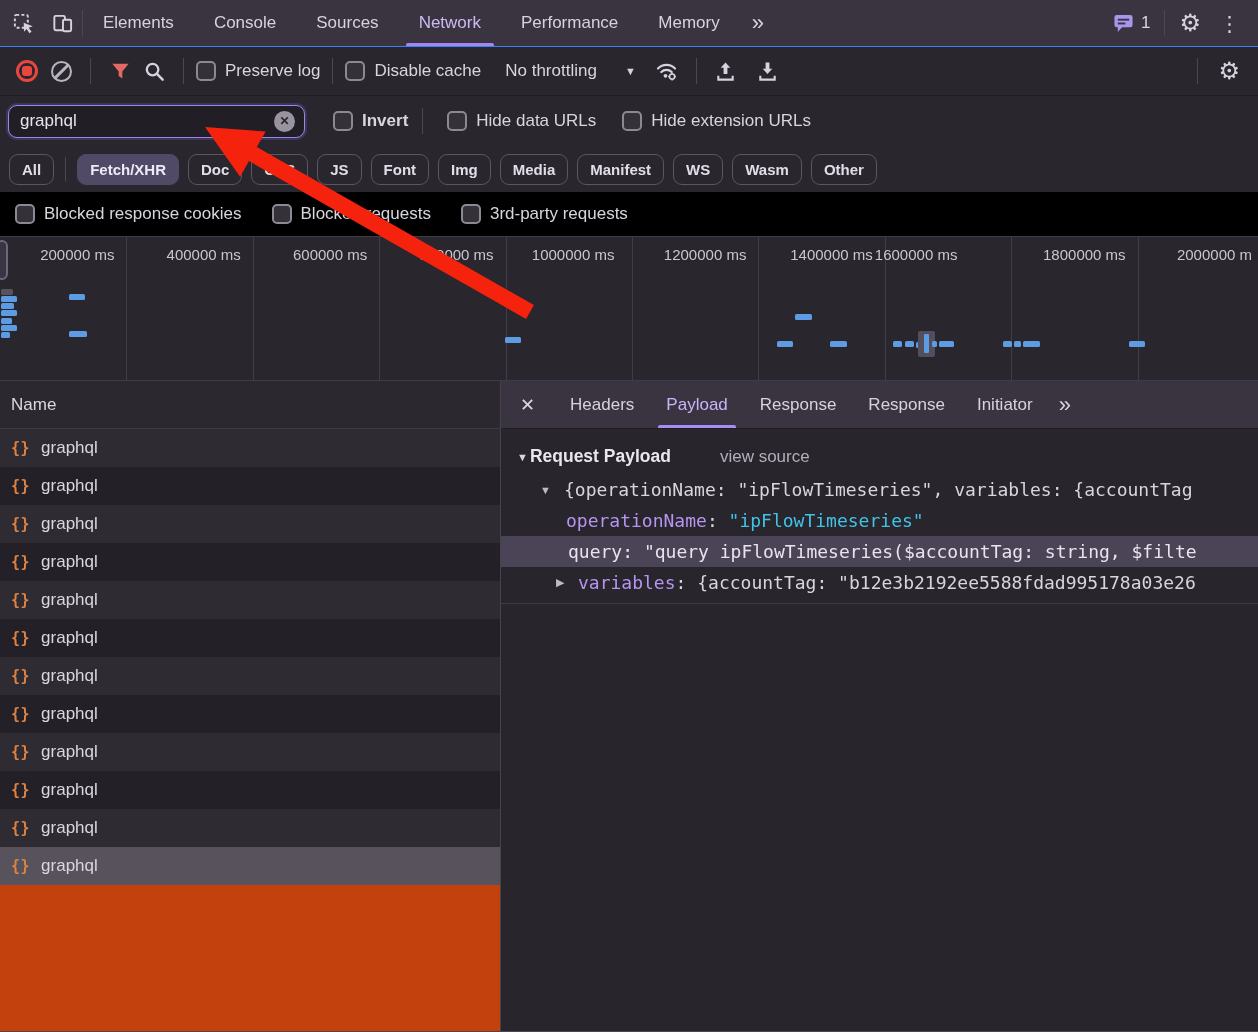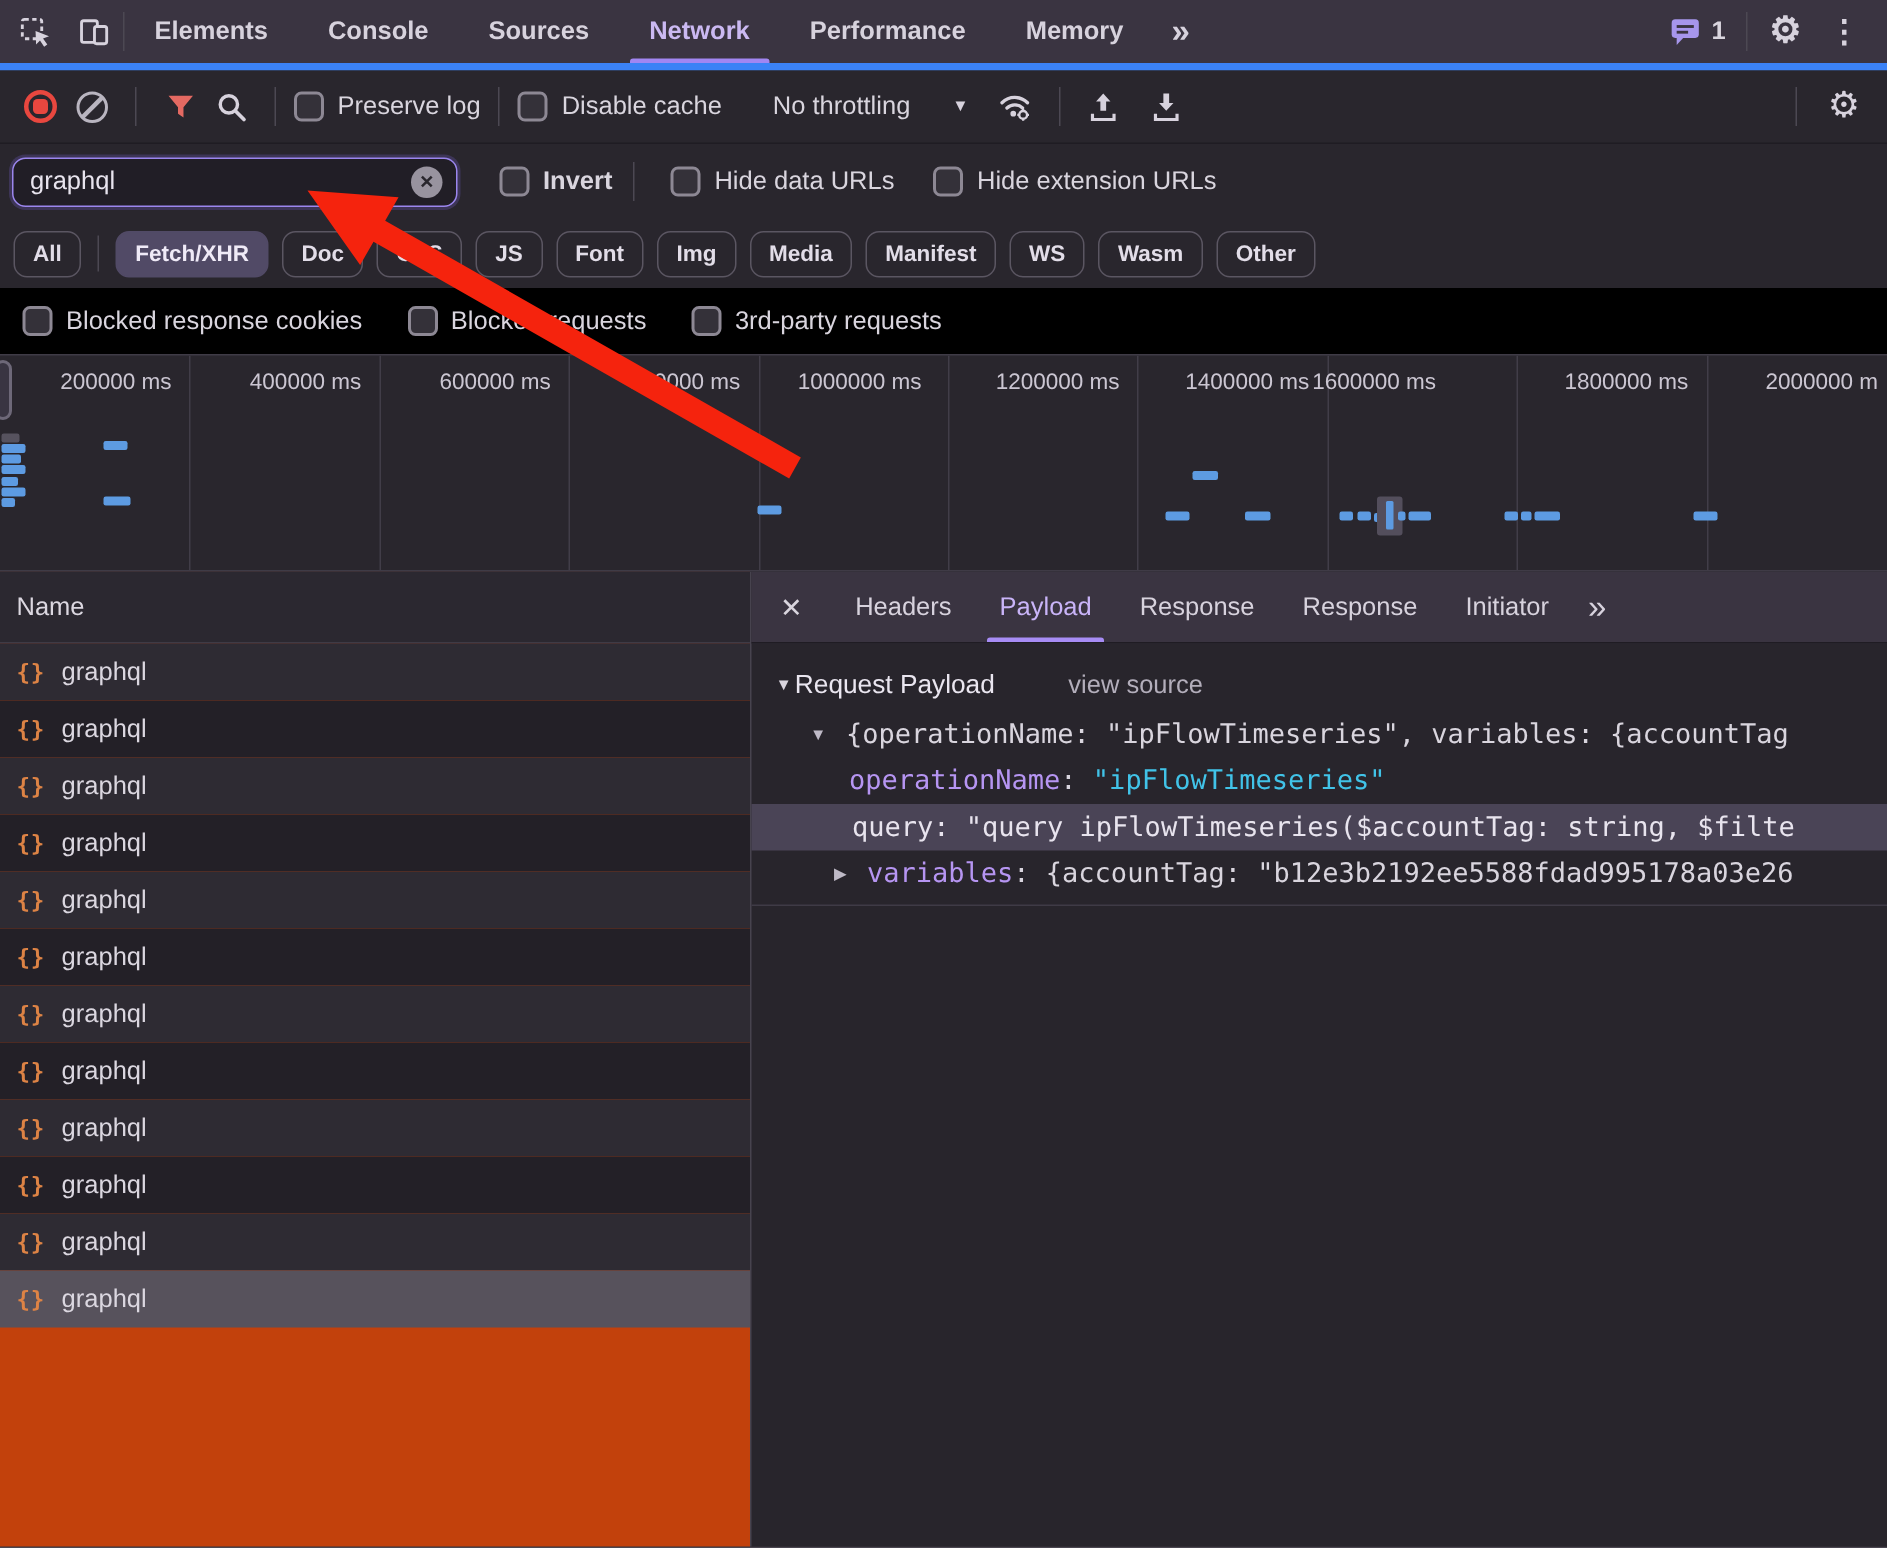--- a/index.html
+++ b/index.html
@@ -6,21 +6,21 @@
   html,body { width:1258px; height:1032px; }
   body {
     background:#26232a; color:#d9d5de;
     font-family:"Liberation Sans", sans-serif;
     overflow:hidden; position:relative;
     border-bottom:1px solid #4a4650;
   }
   svg { display:block; }
 
   
-  .topbar { height:47px; background:#3a3441; display:flex; align-items:stretch; border-bottom:5px solid #3b82f6;font-weight:bold; }
+  .topbar { height:47px; background:#3a3441; display:flex; align-items:stretch; border-bottom:1px solid #3b82f6; }
   .topbar-icons { display:flex; align-items:center; padding:0 8px 0 12px; gap:16px; }
   .vdiv { width:1px; height:26px; background:#4c4853; align-self:center; }
   .tab { padding:0 20px; display:flex; align-items:center; font-size:17px; color:#d7d2dd; position:relative; cursor:default; }
   .tab.active { color:#cbb9f2; }
   .tab.active::after { content:""; position:absolute; left:7px; right:7px; bottom:0; height:3px; border-radius:2px 2px 0 0; background:#a186f2; }
   .chev { font-size:22px; letter-spacing:-2px; color:#d7d2dd; padding:0 12px; display:flex; align-items:center; }
   .topbar-right { margin-left:auto; display:flex; align-items:center; gap:14px; padding-right:14px; }
   .msg-wrap { display:flex; align-items:center; gap:7px; font-size:17px; }
   .gear-glyph { font-size:24px; color:#d7d2dd; line-height:1; }
   .dots-glyph { font-size:21px; color:#d7d2dd; line-height:1; padding:0 4px; }
@@ -29,21 +29,21 @@
   .netbar { height:49px; background:#29262d; display:flex; align-items:center; padding:0 10px; border-bottom:1px solid #1f1c23; }
   .netbar .vdiv { margin:0 12px; }
   .icon-btn { display:flex; align-items:center; justify-content:center; width:34px; height:34px; }
   .rec-outer { width:22px; height:22px; border:3px solid #e8473f; border-radius:50%; position:relative; }
   .rec-inner { position:absolute; left:3px; top:3px; width:10px; height:10px; background:#e8473f; border-radius:3px; }
   .block-circ { width:21px; height:21px; border:2.5px solid #b9b5c0; border-radius:50%; position:relative; }
   .block-circ::after { content:""; position:absolute; left:-1px; top:7px; width:19px; height:2.5px; background:#b9b5c0; transform:rotate(-45deg); }
   .cb { width:20px; height:20px; border:2px solid #8d8894; border-radius:5px; background:#343139; flex:none; }
   .cb-label { font-size:17px; margin-left:9px; white-space:nowrap; }
   .cb-group { display:flex; align-items:center; }
-  .throttle { display:flex; align-items:center; font-size:17px; margin-left:34px; }
+  .throttle { display:flex; align-items:center; font-size:17px; margin-left:24px; }
   .throttle .dd { font-size:11px; margin-left:28px; color:#d7d2dd; }
 
   
   .filterrow { height:50px; background:#29262d; display:flex; align-items:center; padding:0 8px; }
   .filter-input { width:297px; height:33px; background:#211e26; border:1.5px solid #9b86ee; box-shadow:0 0 0 2px rgba(123,99,214,0.25); border-radius:9px; display:flex; align-items:center; padding:0 9px 0 11px; }
   .filter-input .val { font-size:17px; color:#e8e4ee; }
   .clear-x { margin-left:auto; width:21px; height:21px; border-radius:50%; background:#98939f; color:#29262d; font-size:12px; font-weight:bold; display:flex; align-items:center; justify-content:center; }
   .filterrow .vdiv { margin:0 14px; }
   .filterrow .cb-group { margin-left:26px; }
   .filterrow .cb-group.first { margin-left:28px;font-weight:bold; }
@@ -81,21 +81,21 @@
   .right-panel { flex:1; border-left:1px solid #47434e; display:flex; flex-direction:column; background:#28252c; min-width:0; }
   .rp-tabs { height:48px; flex:none; background:#3a3441; display:flex; align-items:stretch; border-bottom:1px solid #1f1c23; }
   .close-x { font-size:18px; padding:0 19px; color:#d9d5de; display:flex; align-items:center; }
   .rtab { padding:0 16px; display:flex; align-items:center; font-size:17px; color:#d7d2dd; position:relative; }
   .rtab.active { color:#c9b4f8; }
   .rtab.active::after { content:""; position:absolute; left:8px; right:8px; bottom:0; height:3px; border-radius:2px 2px 0 0; background:#a78cf5; }
   .rp-tabs .chev { padding:0 10px; }
 
   .payload-header { display:flex; align-items:center; padding:17px 0 7px 16px; }
   .tri-sm { font-size:11px; color:#d9d5de; margin-right:2px; }
-  .payload-title { font-size:17.5px; font-weight:400; color:#eae6f0; }
+  .payload-title { font-size:17.5px; font-weight:700; color:#eae6f0; }
   .view-source { font-size:17px; color:#b3aebb; margin-left:49px; }
 
   .pl-line { height:31px; display:flex; align-items:center; white-space:pre; overflow:hidden; font-family:"DejaVu Sans Mono", monospace; font-size:18px; color:#d9d5de; }
   .pl-line .tri { font-size:11px; color:#bfbac7; font-family:"Liberation Sans",sans-serif; }
   .pl-summary { padding-left:39px; }
   .pl-summary .tri { width:24px; }
   .pl-op { padding-left:65px; }
   .pl-query { padding-left:67px; background:#4a4456; color:#e8e4ee; }
   .pl-vars { padding-left:55px; }
   .pl-vars .tri { width:22px; }

